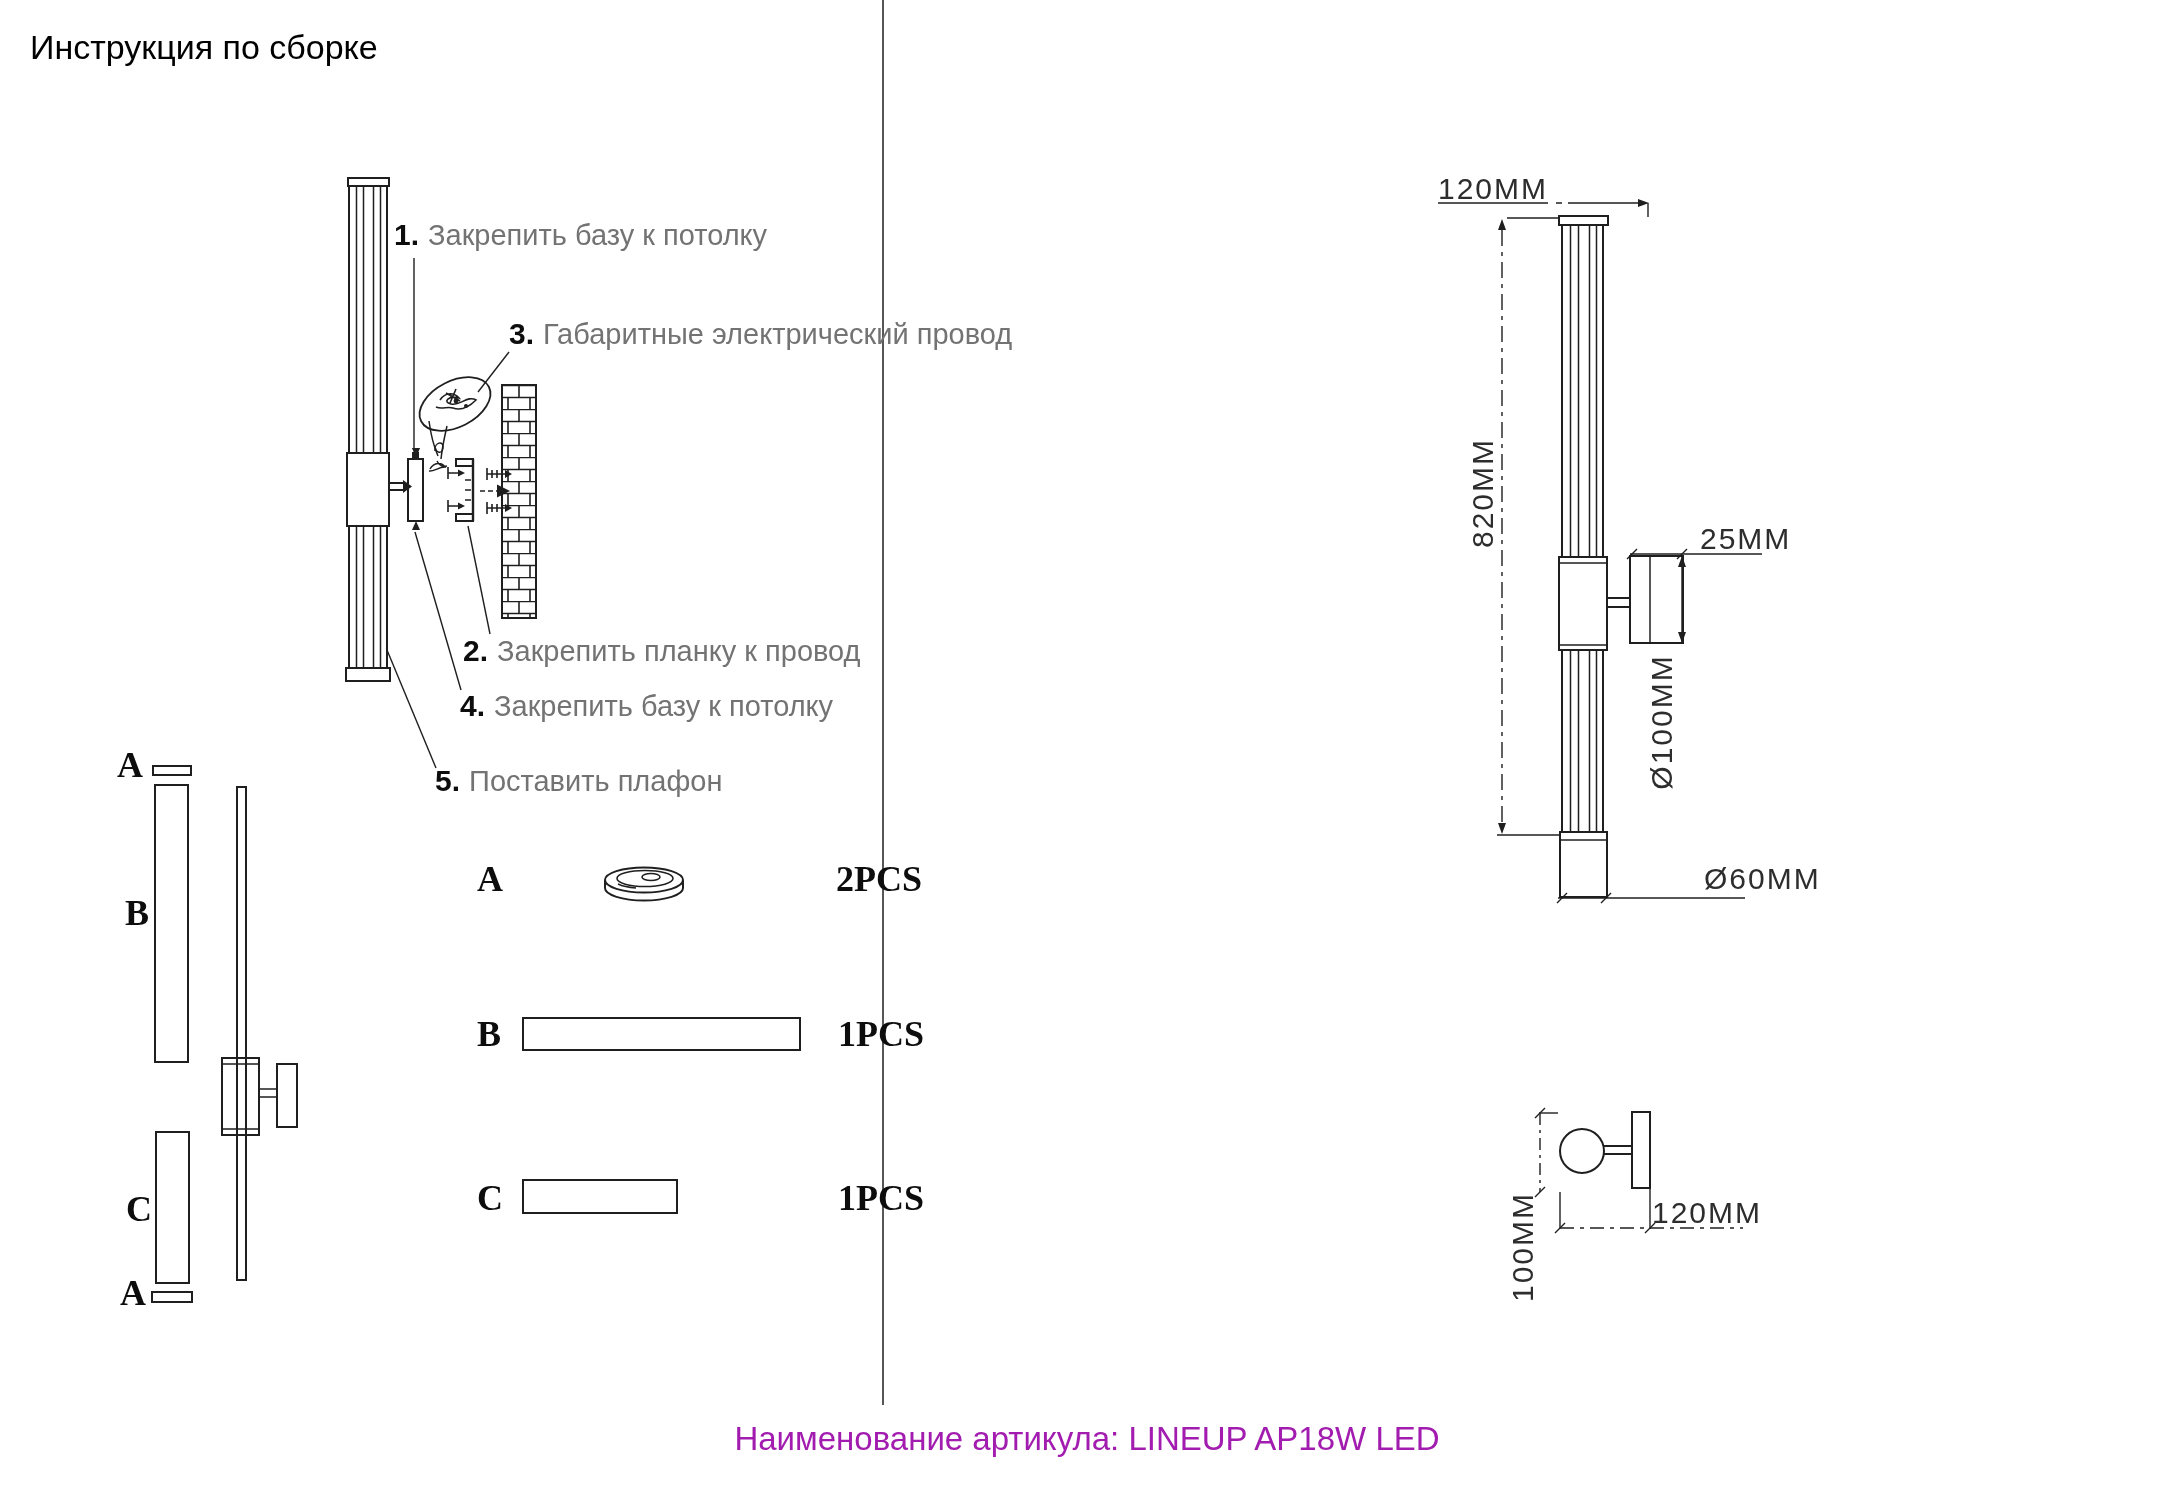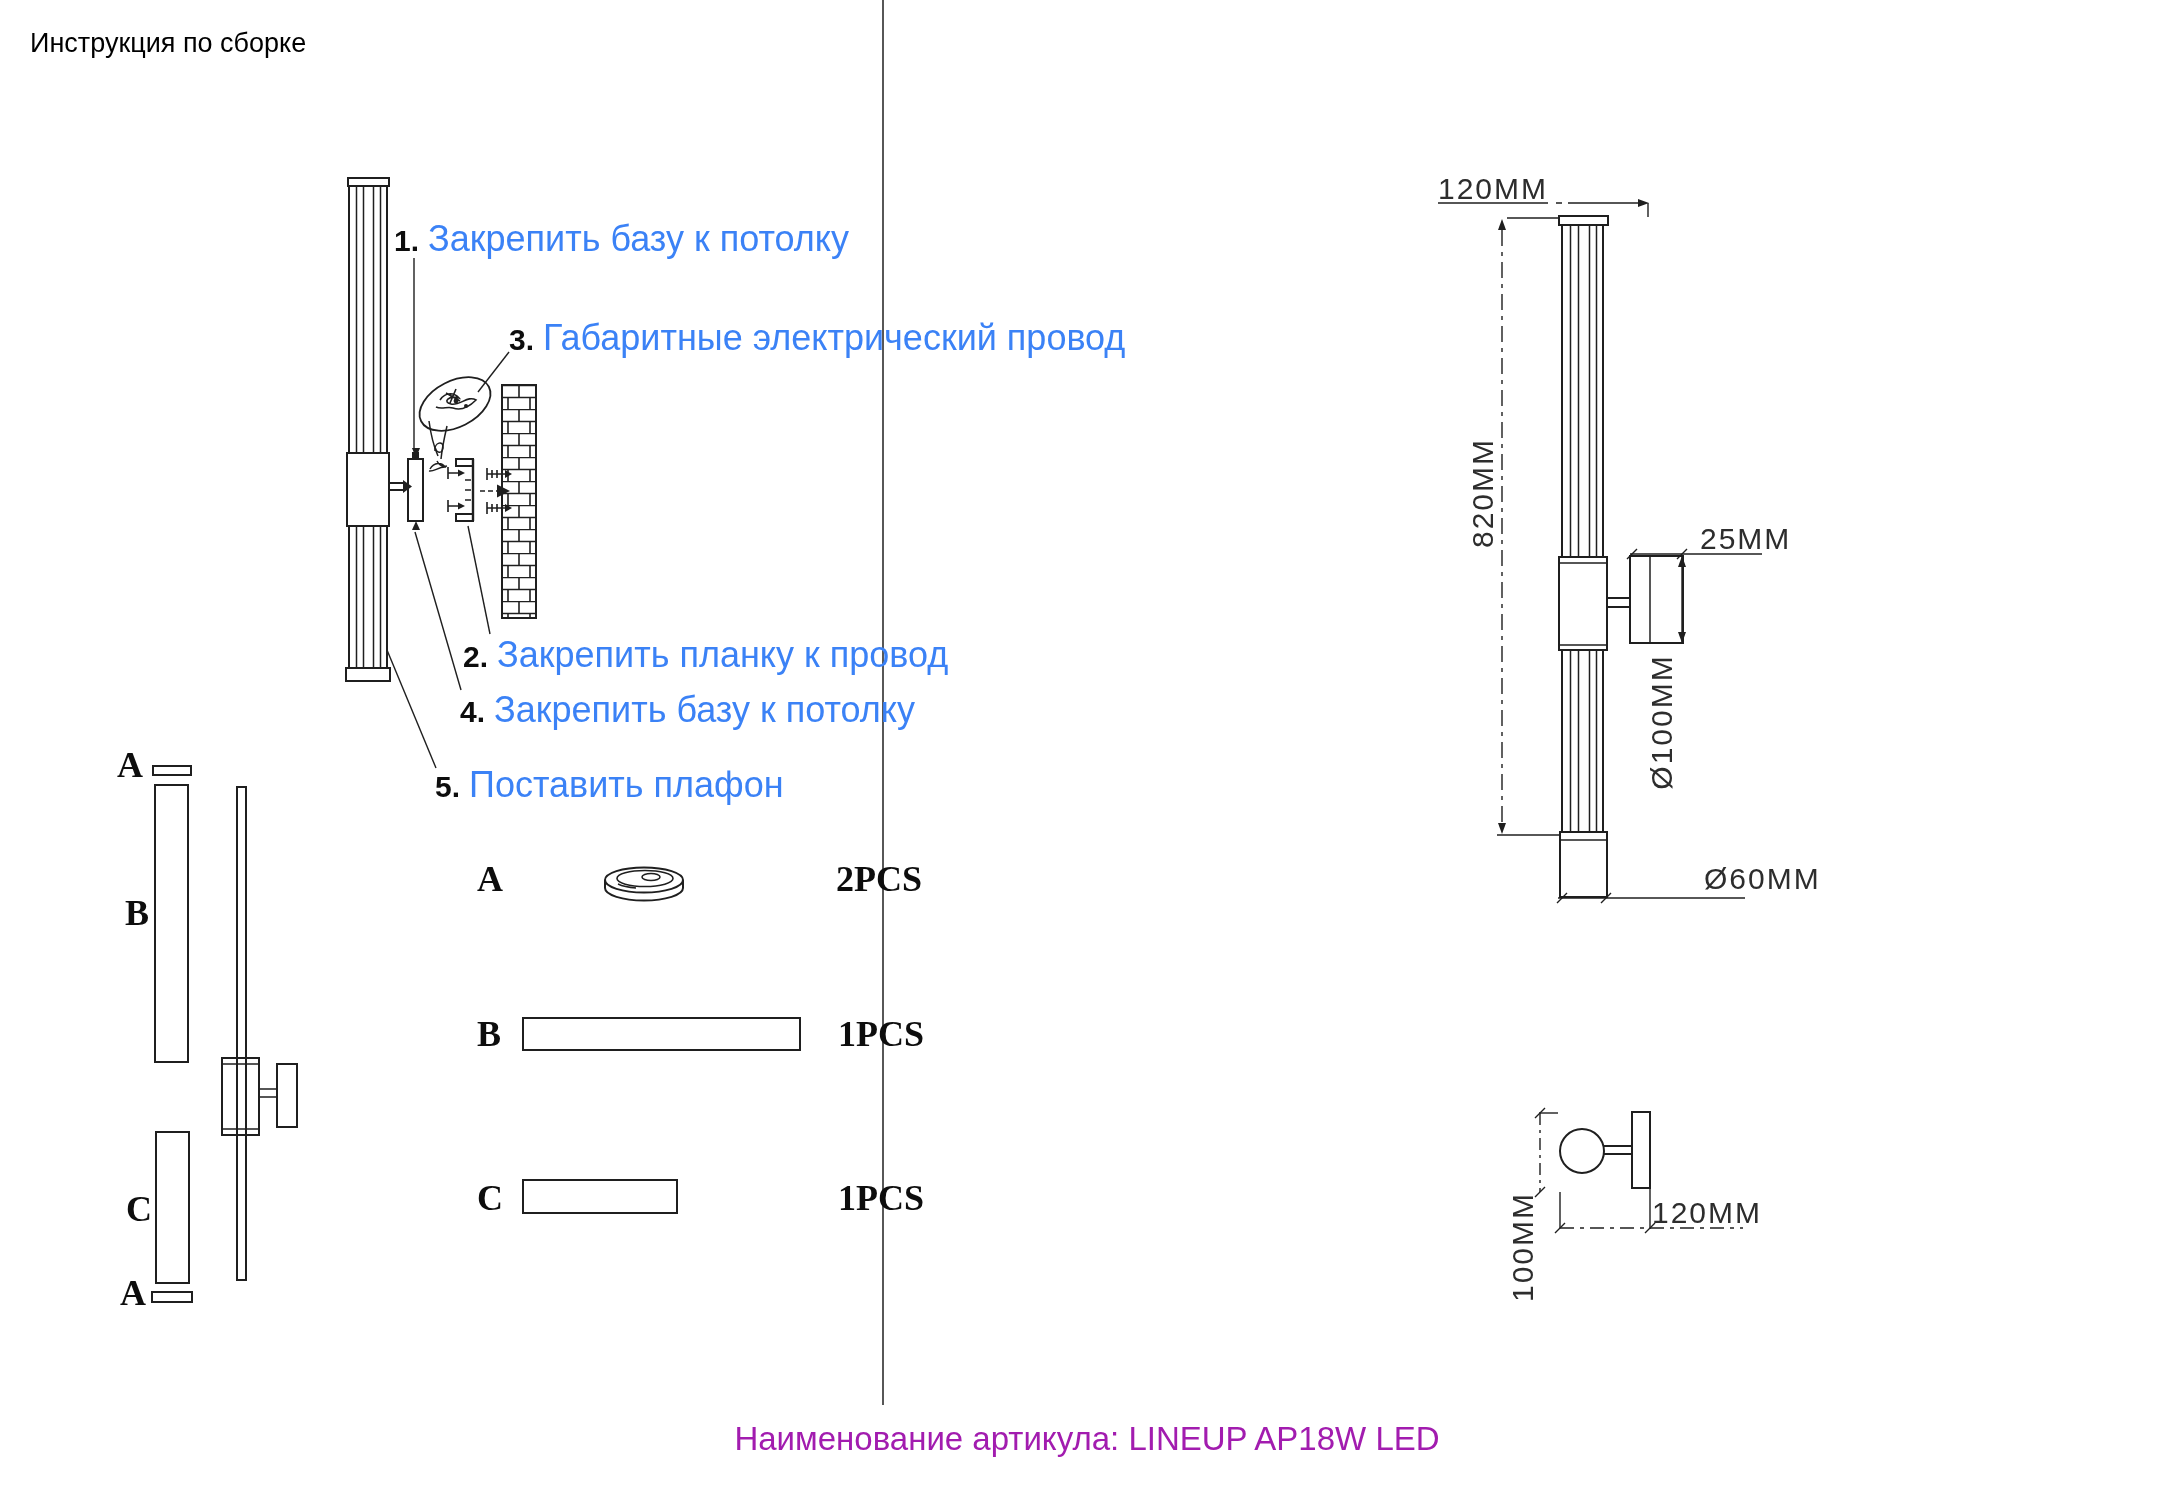--- a/index.html
+++ b/index.html
@@ -1,22 +1,22 @@
 <!DOCTYPE html>
 <html><head>
 <meta charset="utf-8">
 <style>
   html,body{margin:0;padding:0;background:#ffffff;}
   .page{position:relative;width:2174px;height:1500px;background:#fff;overflow:hidden;
         font-family:"Liberation Sans",sans-serif;color:#111;}
   svg.linework{position:absolute;left:0;top:0;}
-  .title{position:absolute;font-size:27px;color:#000;white-space:nowrap;}
+  .title{position:absolute;font-size:34px;color:#000;white-space:nowrap;}
   .step{position:absolute;display:flex;align-items:baseline;gap:9px;white-space:nowrap;}
   .step .num{font-weight:bold;font-size:30px;color:#0d0d0d;}
-  .step .txt{font-size:36px;color:#3b82f6;}
+  .step .txt{font-size:29px;color:#737373;}
   .serif-label{position:absolute;font-family:"Liberation Serif",serif;font-weight:bold;
                font-size:36px;color:#0d0d0d;white-space:nowrap;}
   .dim{position:absolute;font-size:30px;letter-spacing:2px;color:#2d2d2d;white-space:nowrap;}
   .dim.rot{transform:translate(-50%,-50%) rotate(-90deg);}
   .footer{position:absolute;left:50%;transform:translateX(-50%);top:1420px;
           font-size:33px;color:#a21caf;white-space:nowrap;}
 </style>
 </head>
 <body>
 

